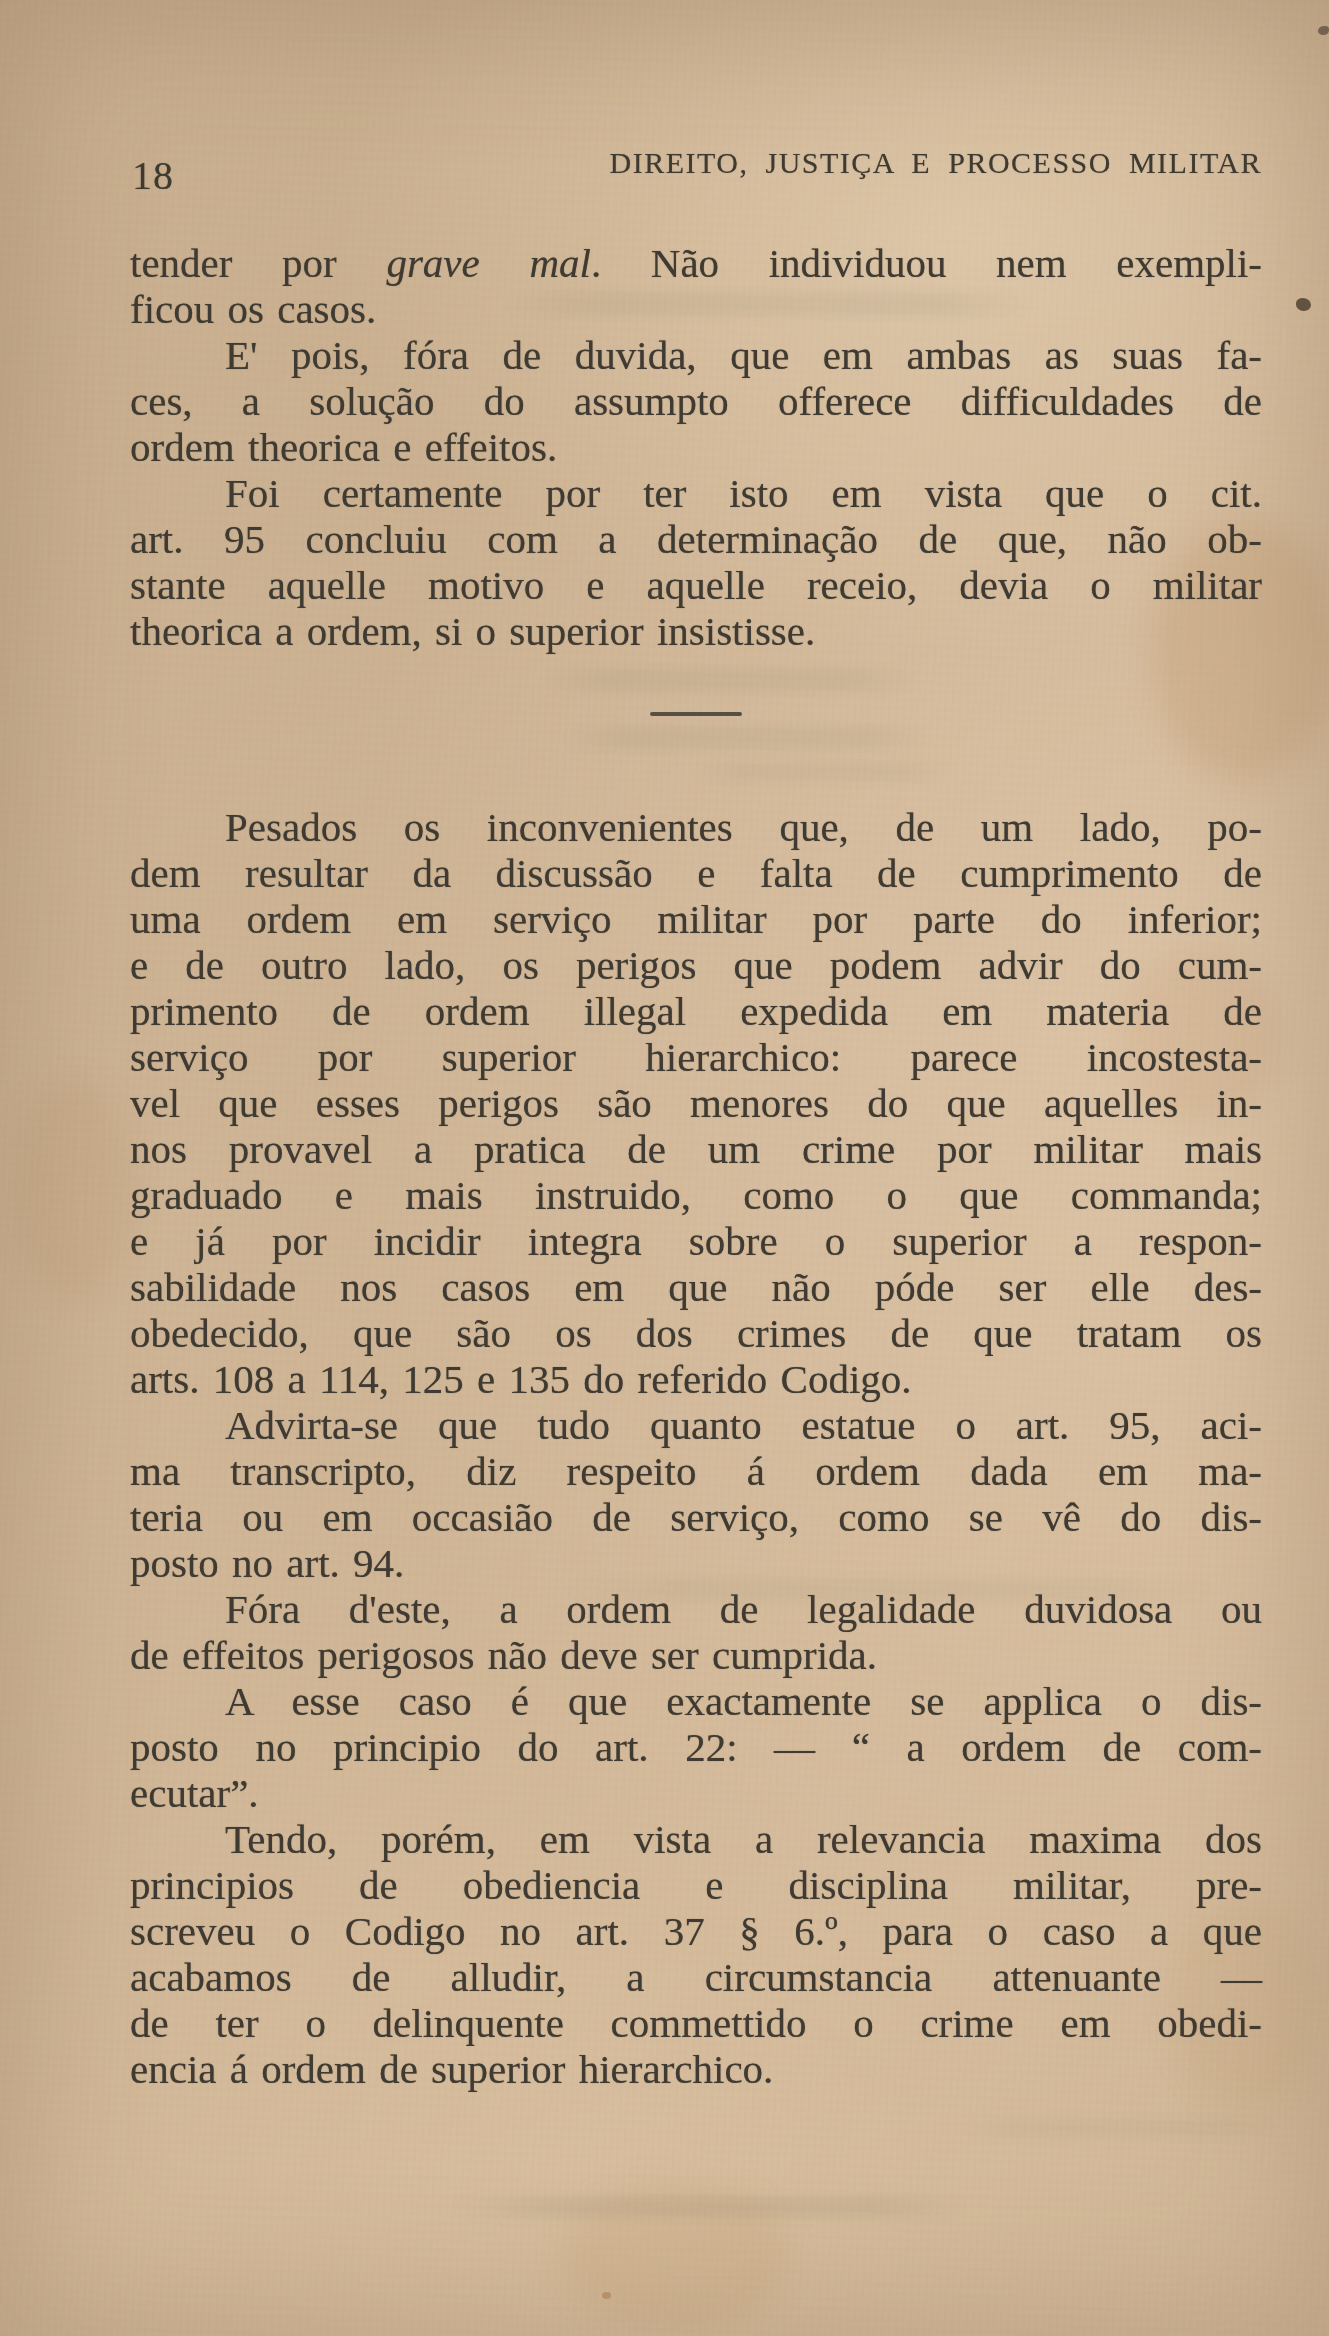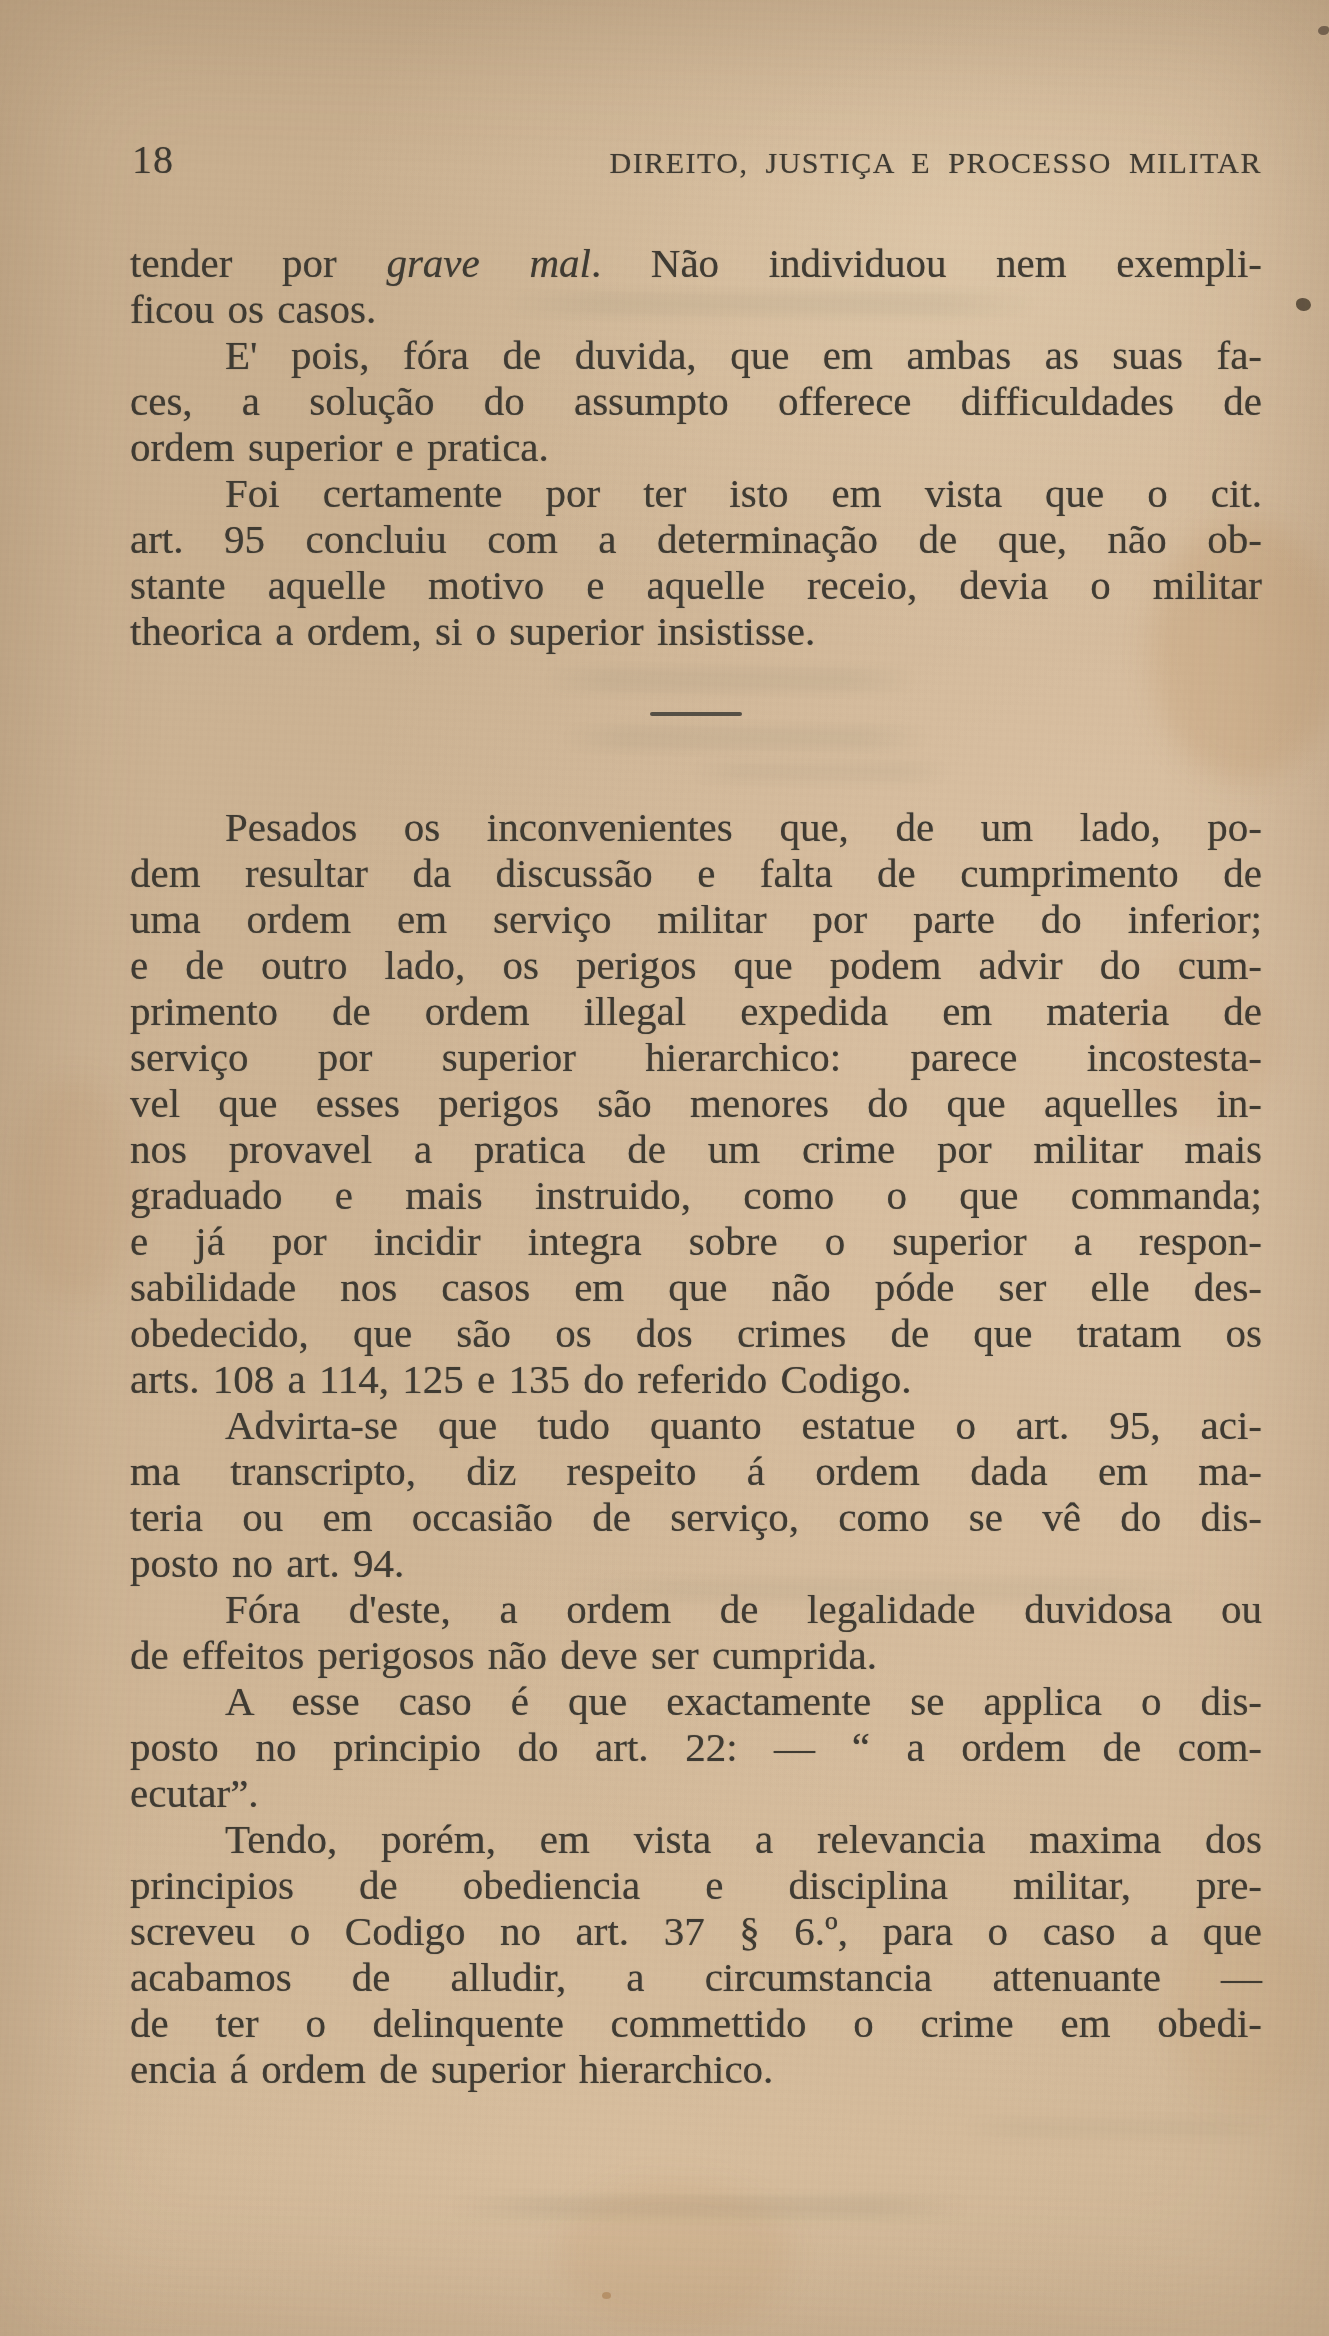--- a/index.html
+++ b/index.html
@@ -20,21 +20,21 @@
     position: absolute; inset: 0; pointer-events: none; opacity: .5;
     background:
       repeating-linear-gradient(93deg, rgba(120,95,60,.016) 0 3px, rgba(255,245,225,.016) 3px 7px),
       repeating-linear-gradient(2deg, rgba(120,95,60,.012) 0 4px, rgba(255,245,225,.012) 4px 9px);
   }
   .page-header {
     position: absolute; left: 130px; top: 140px; width: 1132px; height: 48px;
     color: var(--ink, #3f3b33);
   }
   .page-number {
-    position: absolute; left: 2px; top: 0;
+    position: absolute; left: 2px; top: 16px;
     font-size: 40px; line-height: 40px; letter-spacing: 1px;
     text-shadow: 0 0 1px rgba(62,56,46,.55);
   }
   .running-title {
     position: absolute; left: 0; right: 0; top: 7px; text-align: right;
     font-size: 30px; line-height: 32px; letter-spacing: 1.5px; word-spacing: 8px;
     text-shadow: 0 0 1px rgba(62,56,46,.5);
   }
   .page-body {
     position: absolute; left: 130px; top: 240px; width: 1132px;
@@ -92,21 +92,21 @@
   <span class="page-number">18</span>
   <span class="running-title">DIREITO, JUSTIÇA E PROCESSO MILITAR</span>
 </div>
 
 <div class="page-body">
     <div>
       <div class="line"><span>tender por </span><em>grave mal</em><span>. Não individuou nem exempli-</span></div>
       <div class="line last"><span>ficou os casos.</span></div>
       <div class="line indent"><span>E' pois, fóra de duvida, que em ambas as suas fa-</span></div>
       <div class="line"><span>ces, a solução do assumpto offerece difficuldades de</span></div>
-      <div class="line last"><span>ordem superior e pratica.</span></div>
+      <div class="line last"><span>ordem theorica e effeitos.</span></div>
       <div class="line indent"><span>Foi certamente por ter isto em vista que o cit.</span></div>
       <div class="line"><span>art. 95 concluiu com a determinação de que, não ob-</span></div>
       <div class="line"><span>stante aquelle motivo e aquelle receio, devia o militar</span></div>
       <div class="line last"><span>theorica a ordem, si o superior insistisse.</span></div>
     </div>
     <div class="rule-wrap">
       <div class="rule"></div>
     </div>
     <div>
       <div class="line indent"><span>Pesados os inconvenientes que, de um lado, po-</span></div>

